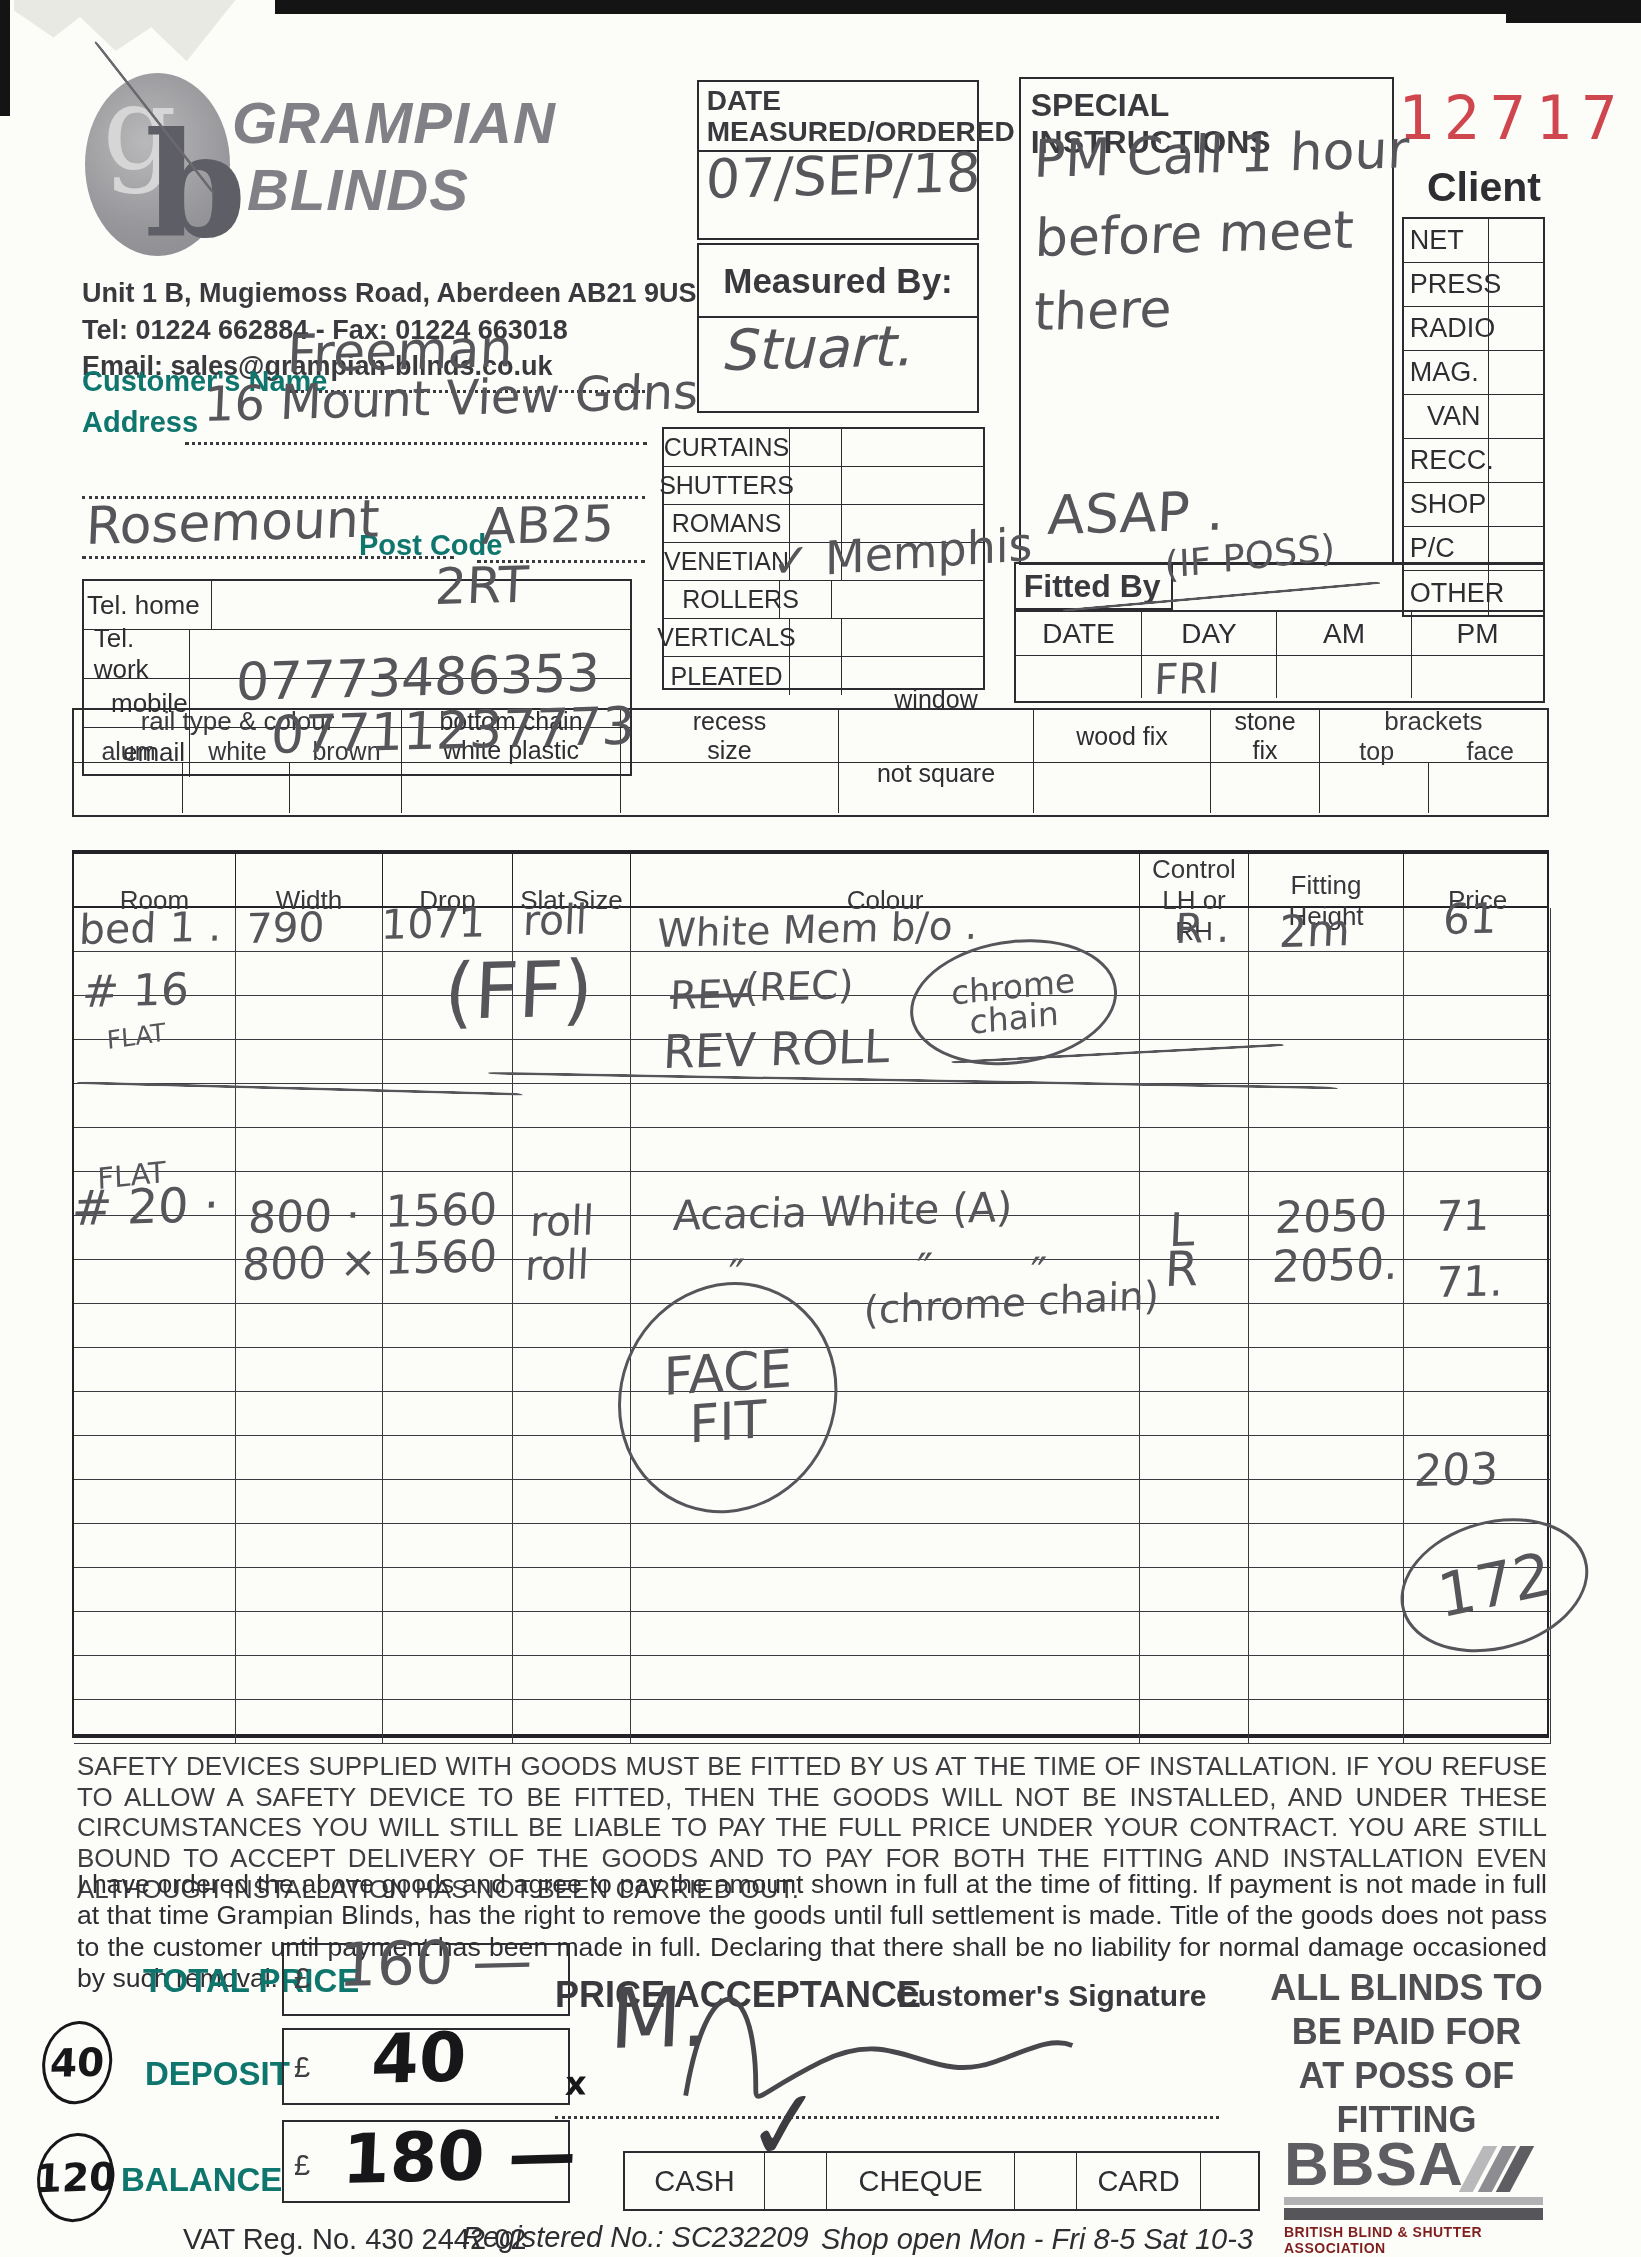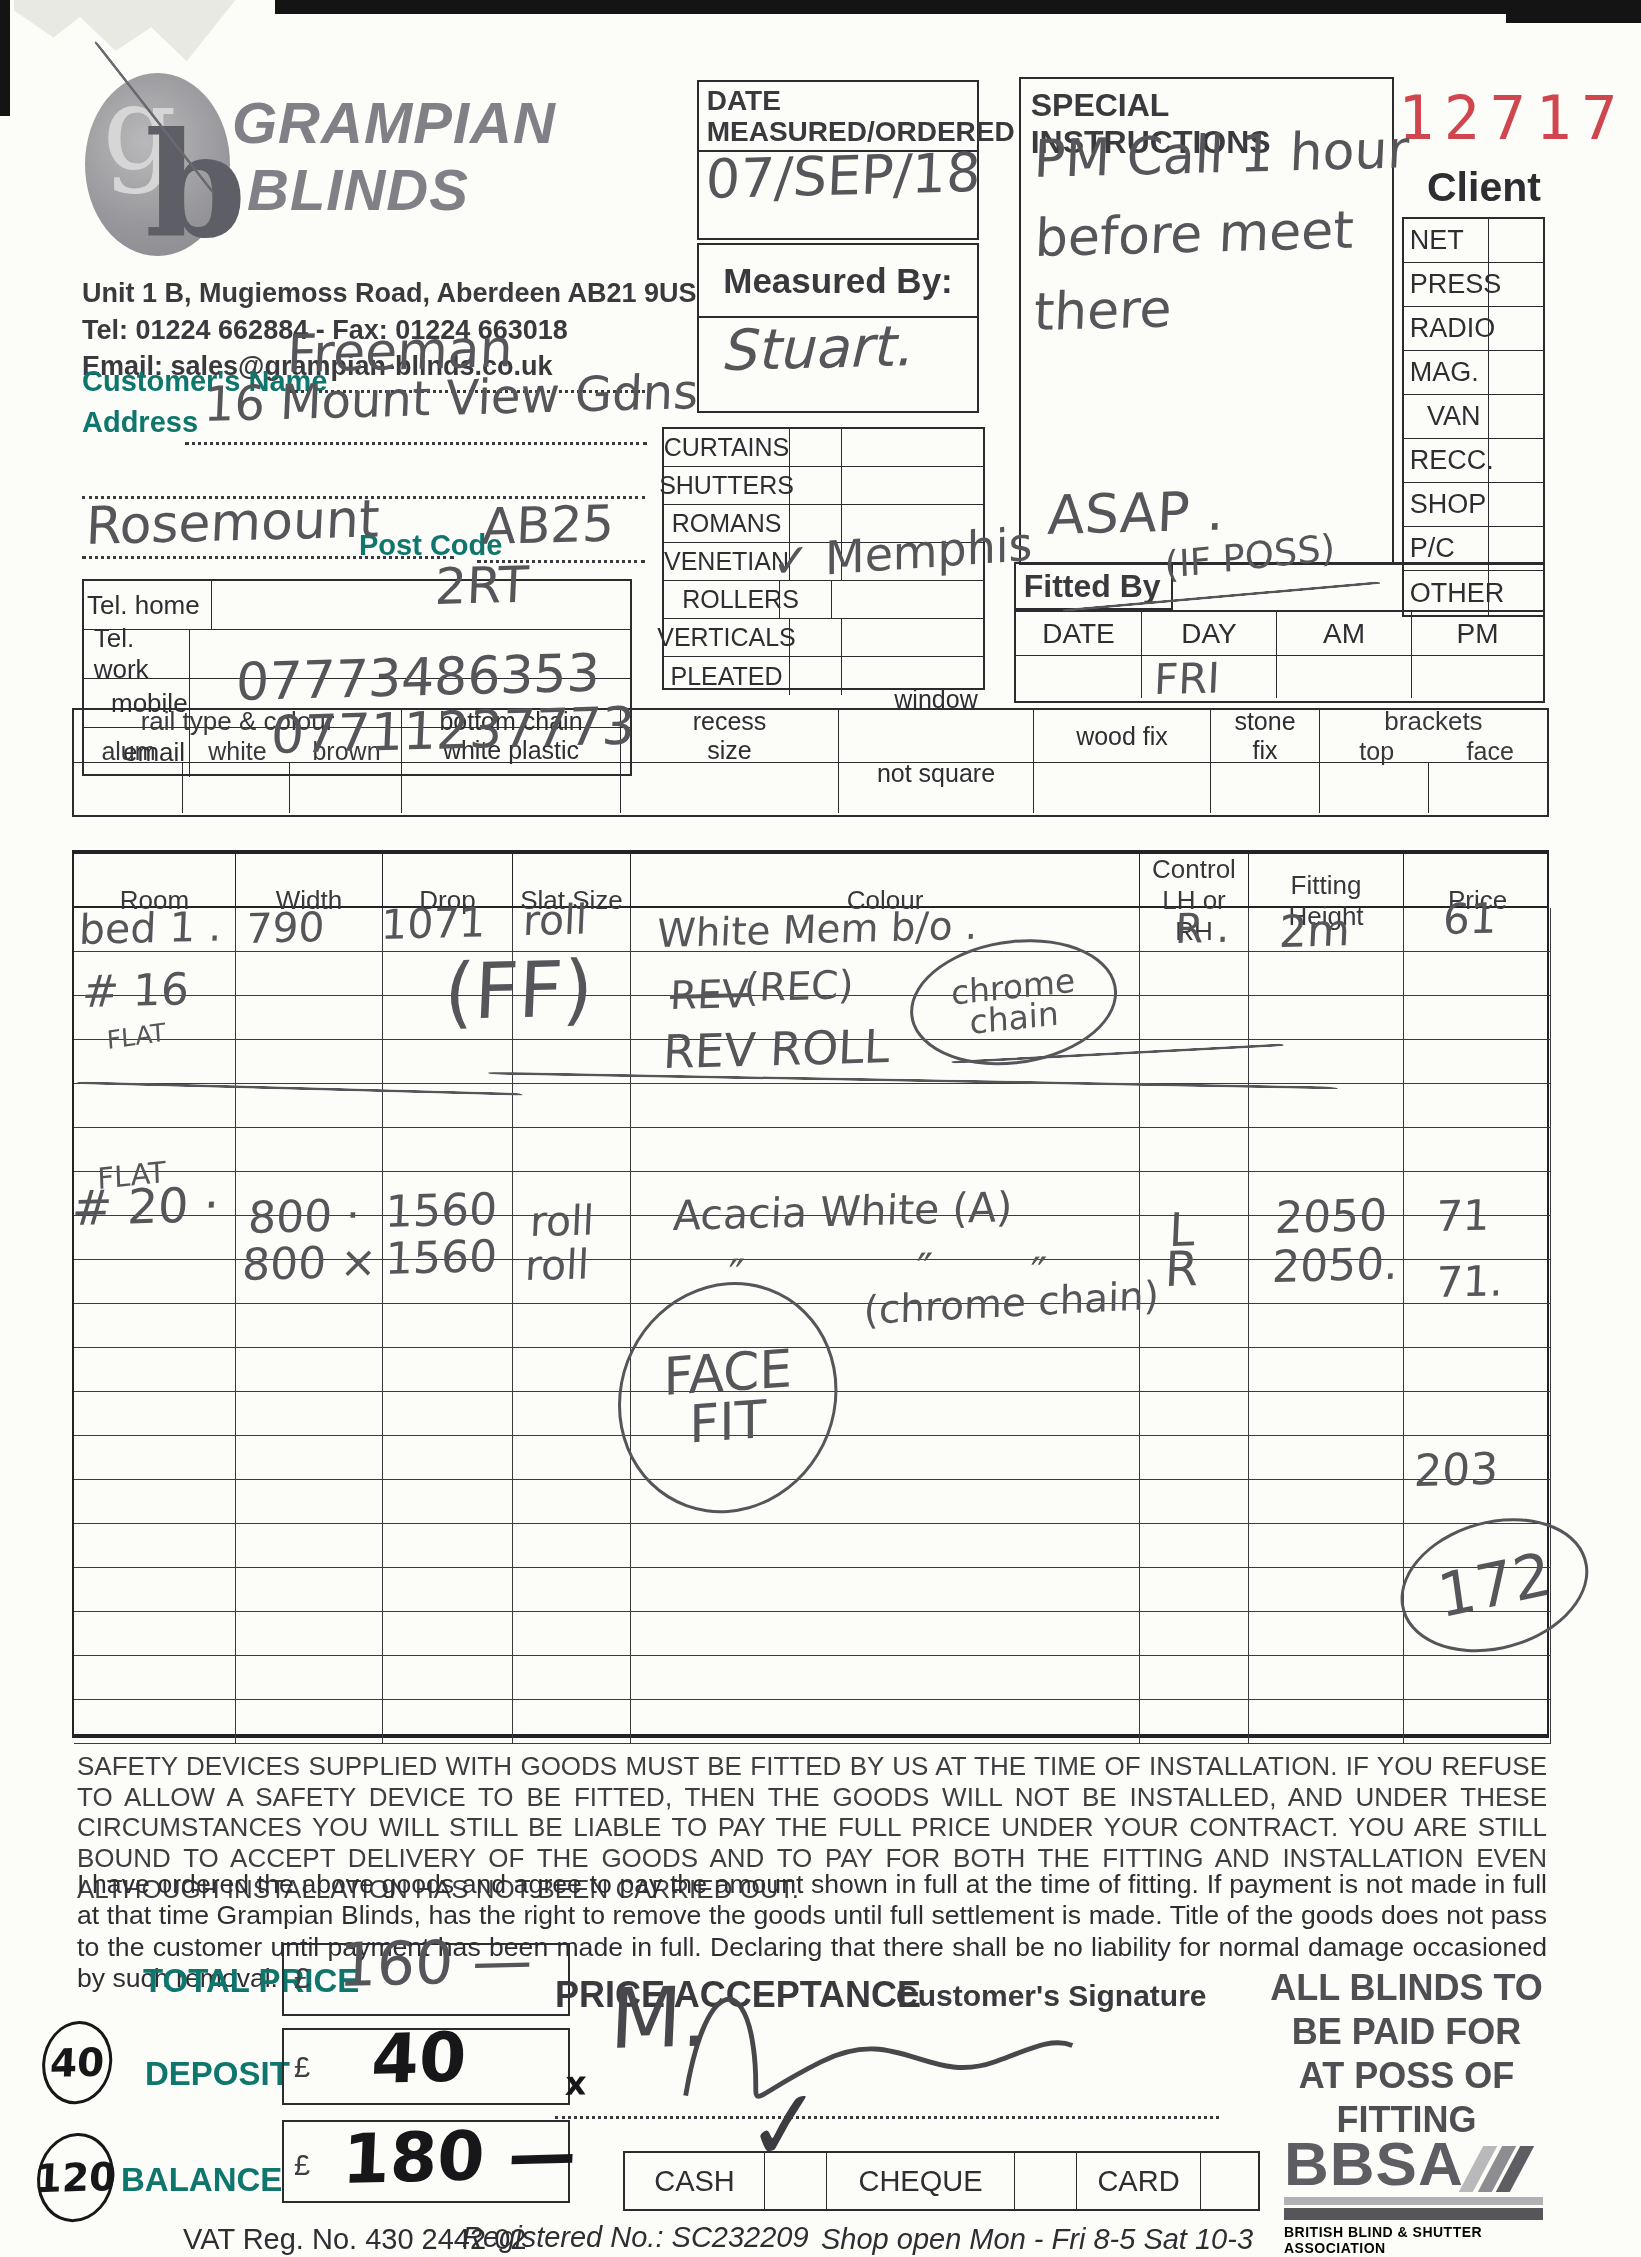--- a/index.html
+++ b/index.html
@@ -537,21 +537,21 @@
 
   <div class="abs" style="left:1284px;top:2136px;width:270px;">
     <div style="display:flex;align-items:flex-end;">
       <span style="font-size:62px;font-weight:900;color:#5d5d62;letter-spacing:1px;line-height:0.9;">BBSA</span>
       <span style="display:inline-block;width:13.5px;height:46px;background:#b9b9bb;transform:skewX(-28deg);margin-left:7.7px;"></span>
       <span style="display:inline-block;width:13.5px;height:46px;background:#8d8d91;transform:skewX(-28deg);margin-left:4.8px;"></span>
       <span style="display:inline-block;width:13.5px;height:46px;background:#5d5d62;transform:skewX(-28deg);margin-left:4.8px;"></span>
     </div>
     <div style="width:259px;height:8.7px;background:#b2b2b5;margin-top:4.8px;"></div>
     <div style="width:259px;height:11.6px;background:#55555a;margin-top:2.9px;"></div>
-    <div style="font-size:14px;font-weight:bold;color:#000000;margin-top:3.9px;letter-spacing:0.5px;">BRITISH BLIND &amp; SHUTTER ASSOCIATION</div>
+    <div style="font-size:14px;font-weight:bold;color:#7f1d1d;margin-top:3.9px;letter-spacing:0.5px;">BRITISH BLIND &amp; SHUTTER ASSOCIATION</div>
   </div>
 
   <div class="abs" style="left:183px;top:2223px;font-size:29px;">VAT Reg. No. 430 2442 02</div>
   <div class="abs ital" style="left:462px;top:2221px;font-size:29px;">Registered No.: SC232209</div>
   <div class="abs ital" style="left:821px;top:2223px;font-size:29px;">Shop open Mon - Fri 8-5  Sat 10-3</div>
 
 </div>
 
 
 </body></html>

